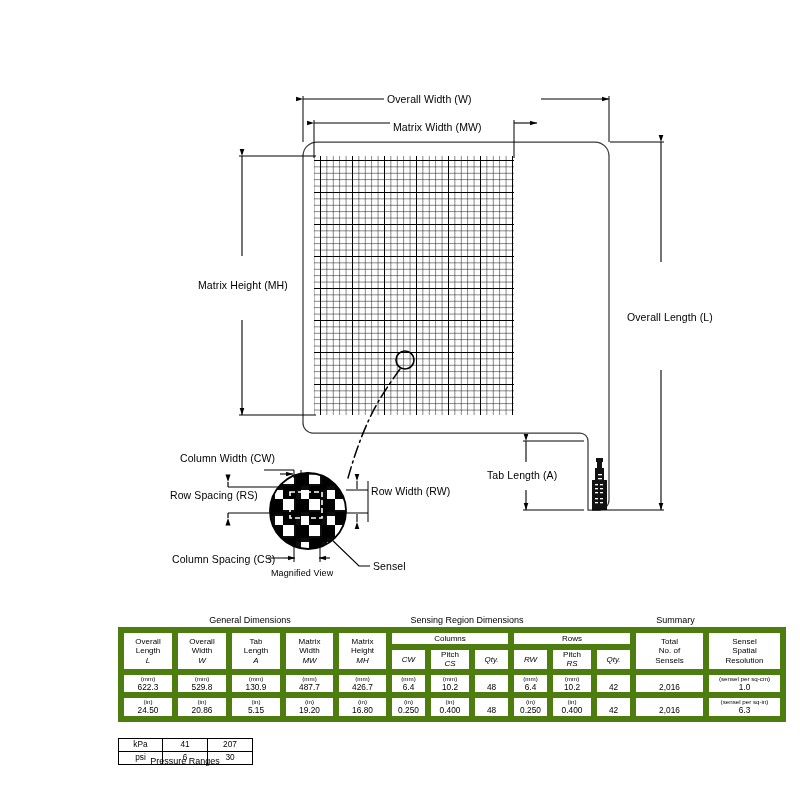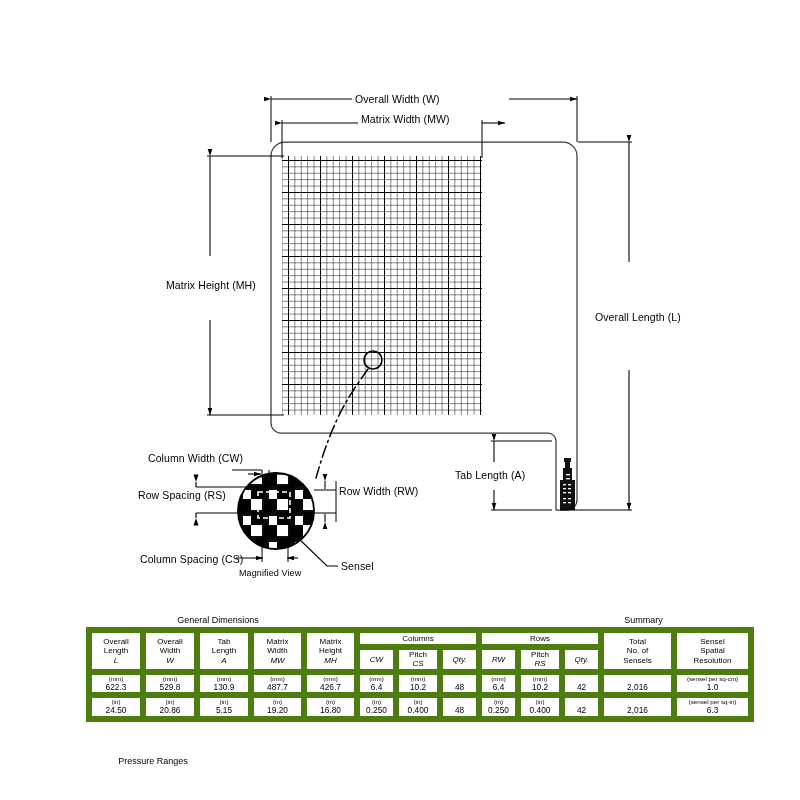--- a/index.html
+++ b/index.html
@@ -6,21 +6,21 @@
     margin: 0; padding: 0;
     background: #ffffff;
   }
   body {
     width: 800px; height: 800px;
     position: relative;
     font-family: "Liberation Sans", sans-serif;
     color: #000000;
     overflow: hidden;
   }
-  #drawing-root { position: absolute; inset: 0; }
+  #drawing-root { position: absolute; inset: 0; margin-left: 32px; }
 
   svg.layer { position: absolute; left: 0; top: 0; width: 800px; height: 800px; }
 
   .dimtext {
     position: absolute;
     font-family: "Liberation Sans", sans-serif;
     font-size: 10.5px;
     color: #000;
     white-space: nowrap;
     letter-spacing: 0.1px;
@@ -250,41 +250,42 @@
       <path d="M 252 558 H 263" stroke-width="1.1" marker-end="url(#arrR)"></path>
       <path d="M 298 558 H 287" stroke-width="1.1" marker-end="url(#arrR)"></path>
       <path d="M 236 558 H 252" stroke-width="1"></path>
     </g>
 
     <path d="M 298 538 L 327 566 L 338 566" fill="none" stroke="#000" stroke-width="1.1"></path>
   </svg>
 
   <div class="dimtext" style="left:355px; top:93px;">Overall Width (W)</div>
 
-  <div class="dimtext" style="left:361px; top:113px;">Matrix Width (MW)</div>
+  <div class="dimtext" style="left:361px; top:121px;">Matrix Width (MW)</div>
 
   <div class="dimtext" style="left:166px; top:279px;">Matrix Height (MH)</div>
 
   <div class="dimtext" style="left:595px; top:311px;">Overall Length (L)</div>
 
   <div class="dimtext" style="left:455px; top:469px;">Tab Length (A)</div>
 
   <div class="dimtext" style="left:148px; top:452px;">Column Width (CW)</div>
 
   <div class="dimtext" style="left:138px; top:489px;">Row Spacing (RS)</div>
 
   <div class="dimtext" style="left:339px; top:485px;">Row Width (RW)</div>
 
   <div class="dimtext" style="left:140px; top:553px;text-align:center;">Column Spacing (CS)</div>
 
   <div class="dimtext" style="left:341px; top:560px;">Sensel</div>
 
   <div class="dimtext" style="left:239px; top:568px; font-size:9px;">Magnified View</div>
 
   <div class="grp-title" style="left:113px; top:615px; width:210px;">General Dimensions</div>
+  <div class="grp-title" style="left:305px; top:615px; width:260px;">Sensing Region Dimensions</div>
   <div class="grp-title" style="left:566px; top:615px; width:155px;">Summary</div>
 
   <div class="tbl-wrap" style="left:86px; top:627px;">
     <table class="spec">
       <colgroup>
         <col style="width:54px">
           <col style="width:54px">
           <col style="width:54px">
         <col style="width:53px">
           <col style="width:53px">
@@ -473,14 +474,35 @@
           <span class="unitcell">(sensel per sq-in)</span>
           <span class="valcell">6.3</span>
         </td>
       </tr>
     </tbody>
       </table>
   </div>
 
   <div class="grp-title" style="left:86px; top:756px; width:134px;">Pressure Ranges</div>
 
+  <div class="tbl-wrap" style="left:86px; top:738px;">
+    <table class="pressure">
+      <colgroup>
+        <col style="width:44px">
+          <col style="width:45px">
+          <col style="width:45px">
+      </colgroup>
+      <tbody>
+          <tr>
+        <td>kPa</td>
+        <td>41</td>
+        <td>207</td>
+      </tr>
+      <tr>
+        <td>psi</td>
+        <td>6</td>
+        <td>30</td>
+      </tr>
+    </tbody>
+      </table>
+  </div>
 
 </div>
 
 </body></html>

